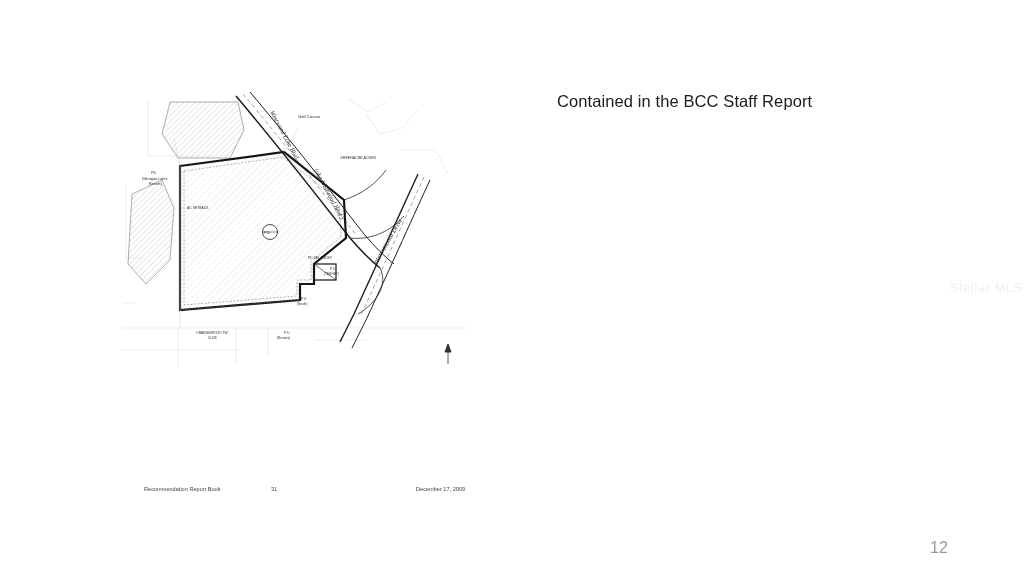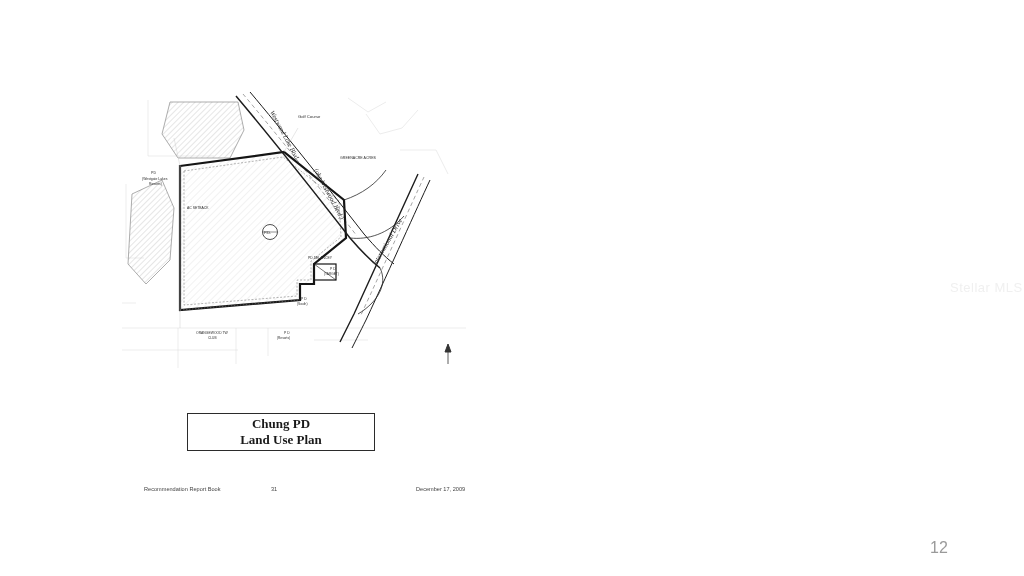--- a/index.html
+++ b/index.html
@@ -100,20 +100,21 @@
   }
   #figure-footer .f-left   { position:absolute; left: 0px;   top: 0; }
   #figure-footer .f-right  { position:absolute; left: 272px; top: 0; }
   #figure-footer .f-page   { position:absolute; left: 127px; top: 0; }
 </style>
 </head>
 <body>
 
 <div id="slide">
 
+  <div id="heading">Contained in the BCC Staff Report</div>
 
   <div id="figure">
 
     <div id="map-image">
       <svg width="352" height="300" viewBox="0 0 352 300" xmlns="http://www.w3.org/2000/svg">
         <defs>
           <pattern id="hatch" width="4" height="4" patternTransform="rotate(45)" patternUnits="userSpaceOnUse">
             <line x1="0" y1="0" x2="0" y2="4" stroke="#b8b8b8" stroke-width="0.7"></line>
           </pattern>
           <pattern id="hatchlite" width="5" height="5" patternTransform="rotate(45)" patternUnits="userSpaceOnUse">
@@ -208,24 +209,20 @@
             <text x="90" y="251" font-size="3.2" fill="#2b2b2b" font-family="&quot;Liberation Sans&quot;, sans-serif">CLUB</text>
             <text x="166" y="246" font-size="3.4" fill="#2b2b2b" font-family="&quot;Liberation Sans&quot;, sans-serif">P D</text>
             <text x="159" y="251" font-size="3.2" fill="#2b2b2b" font-family="&quot;Liberation Sans&quot;, sans-serif">(Resorts)</text>
             <text x="152" y="24" font-size="6.5" fill="#2b2b2b" font-family="&quot;Liberation Serif&quot;, serif" font-style="italic" transform="rotate(62 152 24)">Westwood Lake Blvd.</text>
             <text x="196" y="82" font-size="6.5" fill="#2b2b2b" font-family="&quot;Liberation Serif&quot;, serif" font-style="italic" transform="rotate(62 196 82)">(aka Westwood Blvd.)</text>
             <text x="258" y="178" font-size="6.8" fill="#2b2b2b" font-family="&quot;Liberation Serif&quot;, serif" font-style="italic" transform="rotate(-60 258 178)">International Drive</text>
           </g>
       </svg>
     </div>
 
-    <div id="title-box">
-      <div class="line">Chung PD</div>
-      <div class="line">Land Use Plan</div>
-    </div>
 
     <div id="figure-footer">
       <span class="f-left">Recommendation Report Book</span>
       <span class="f-page">31</span>
       <span class="f-right">December 17, 2009</span>
     </div>
   </div>
 
   <div id="watermark">Stellar MLS</div>
 

